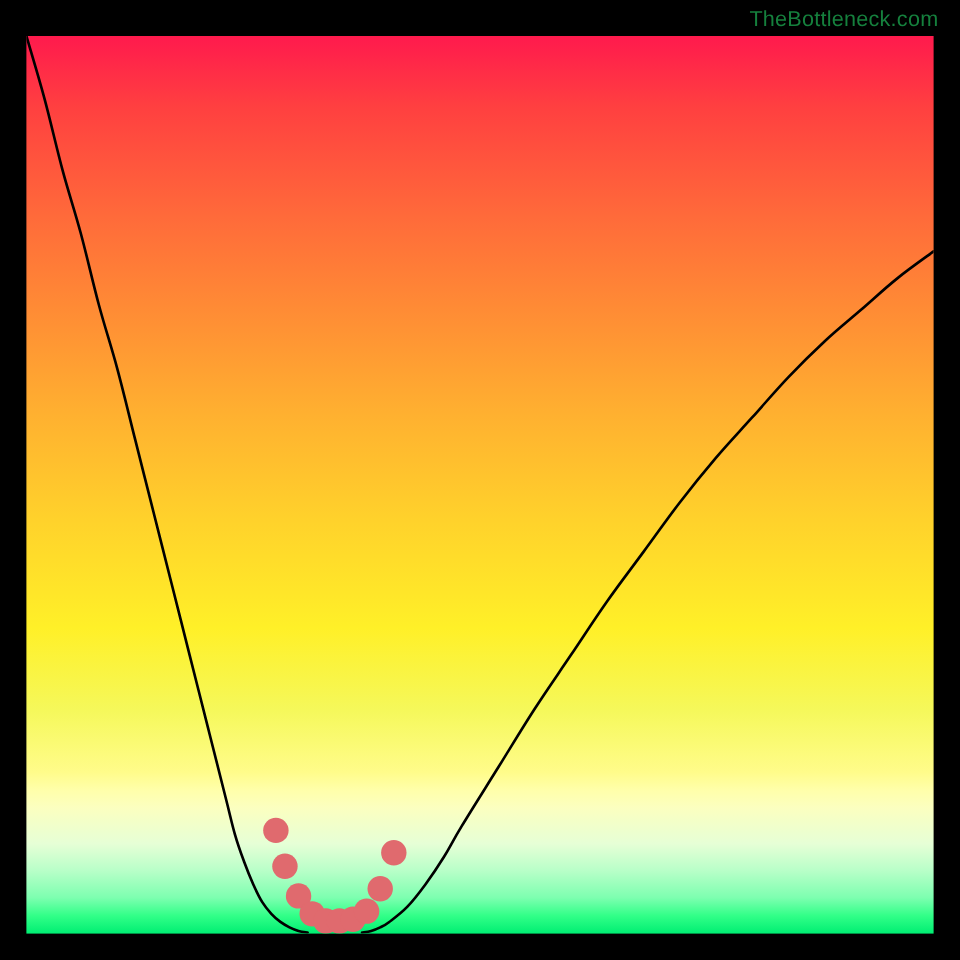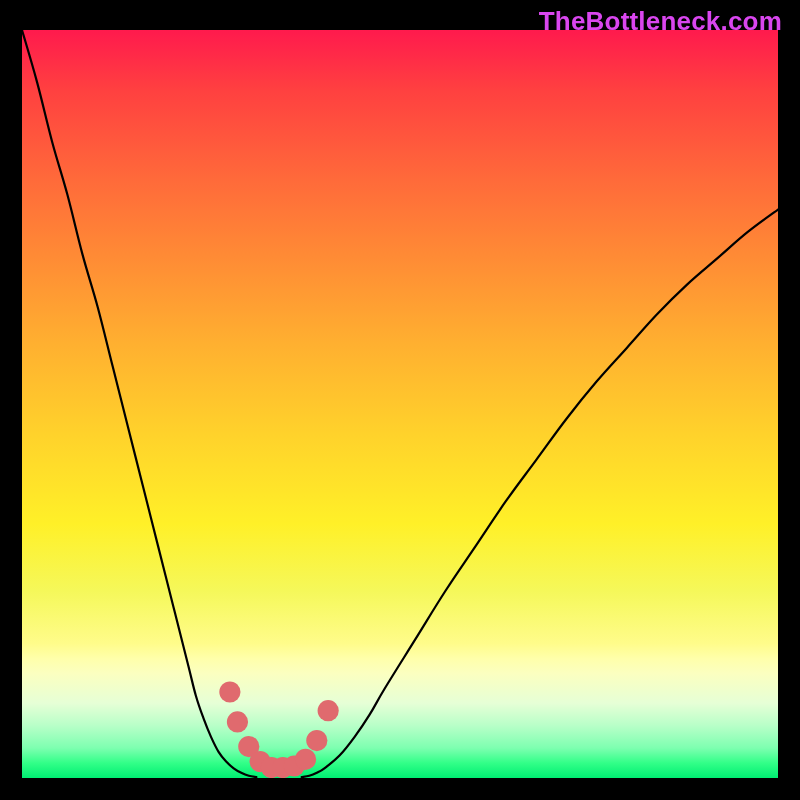--- a/index.html
+++ b/index.html
@@ -33,23 +33,23 @@
       #b8ffc8 93%,
       #7dffb0 96%,
       #32ff88 98%,
       #00ee72 100%
     );
   }
   .attribution {
     position: absolute;
     top: 6px;
     right: 18px;
-    color: #d946ef;
-    font-size: 26px;
-    font-weight: 700;
+    color: #15803d;
+    font-size: 18px;
+    font-weight: 400;
     letter-spacing: 0.2px;
   }
   svg.overlay {
     position: absolute;
     left: 22px;
     top: 30px;
     width: 756px;
     height: 748px;
     pointer-events: none;
   }

